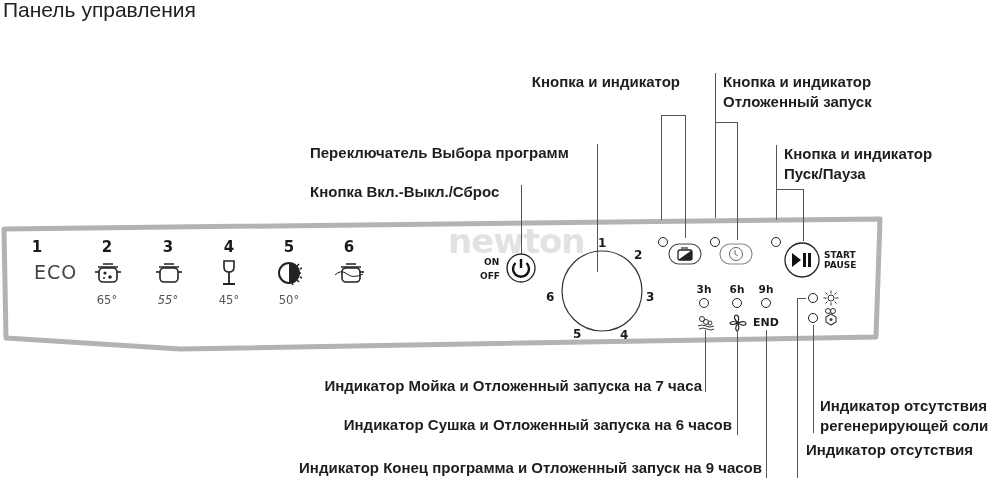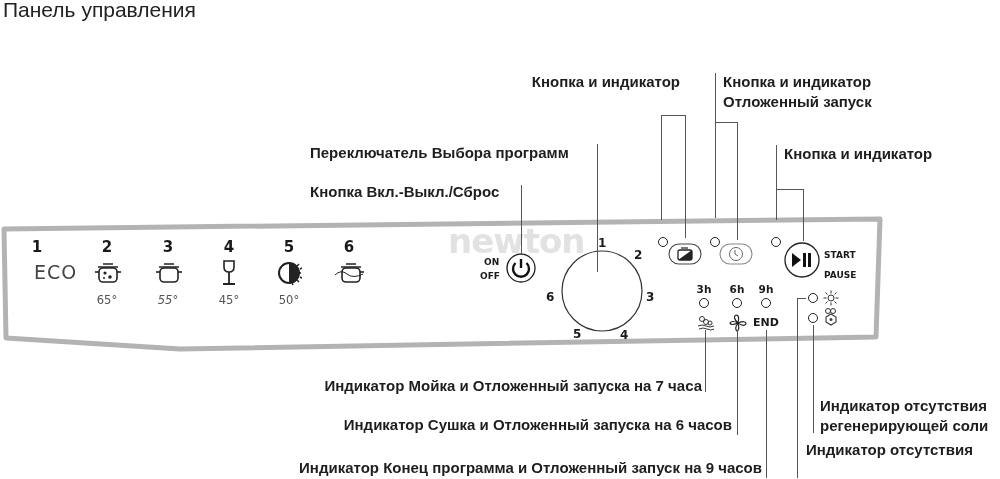--- a/index.html
+++ b/index.html
@@ -133,21 +133,21 @@
 <div class="led" style="left:771px; top:237px;"></div>
 <svg class="abs" style="left:783px; top:241px; cursor:pointer;" width="38" height="38">
   <circle cx="19" cy="19" r="17" fill="#fff" stroke="#222" stroke-width="1.3"></circle>
   <g>
     <path d="M9,12 L18,19 L9,26 Z" fill="#111"></path>
     <rect x="20" y="12" width="3" height="14" fill="#111"></rect>
     <rect x="25" y="12" width="3" height="14" fill="#111"></rect>
   </g>
 </svg>
 <div class="abs small" style="left:824px; top:250px;">START</div>
-<div class="abs small" style="left:824px; top:270px;">PAUSE</div>
+<div class="abs small" style="left:824px; top:260px;">PAUSE</div>
 
 <div class="abs timer" style="left:692px; top:283px;">3h</div>
 <div class="abs timer" style="left:725px; top:283px;">6h</div>
 <div class="abs timer" style="left:754px; top:283px;">9h</div>
 <div class="led" style="left:699px; top:298px;"></div>
 <div class="led" style="left:732px; top:298px;"></div>
 <div class="led" style="left:761px; top:298px;"></div>
 <svg class="abs" style="left:696px; top:314px;" width="20" height="18">
   <circle cx="6" cy="5" r="2.5" fill="none" stroke="#333" stroke-width="1"></circle>
   <circle cx="10" cy="8" r="2.5" fill="none" stroke="#333" stroke-width="1"></circle>
@@ -211,20 +211,21 @@
   <div>Кнопка и индикатор</div>
 </div>
 <div class="abs label" style="left:723px; top:72px;">
   <div>Кнопка и индикатор</div>
   <div>Отложенный запуск</div>
 </div>
 <div class="abs label" style="left:310px; top:143px;">Переключатель Выбора программ</div>
 <div class="abs label" style="left:310px; top:182px;">Кнопка Вкл.-Выкл./Сброс</div>
 <div class="abs label" style="left:784px; top:144px;">
   <div>Кнопка и индикатор</div>
+  <div>Пуск/Пауза</div>
 </div>
 <div class="abs label right" style="right:298px; top:376px;">Индикатор Мойка и Отложенный запуска на 7 часа</div>
 <div class="abs label right" style="right:268px; top:415px;">Индикатор Сушка и Отложенный запуска на 6 часов</div>
 <div class="abs label right" style="right:238px; top:458px;">Индикатор Конец программа и Отложенный запуск на 9 часов</div>
 <div class="abs label" style="left:820px; top:396px;">
   <div>Индикатор отсутствия</div>
   <div>регенерирующей соли</div>
 </div>
 <div class="abs label" style="left:806px; top:440px;">
   <div>Индикатор отсутствия</div>

